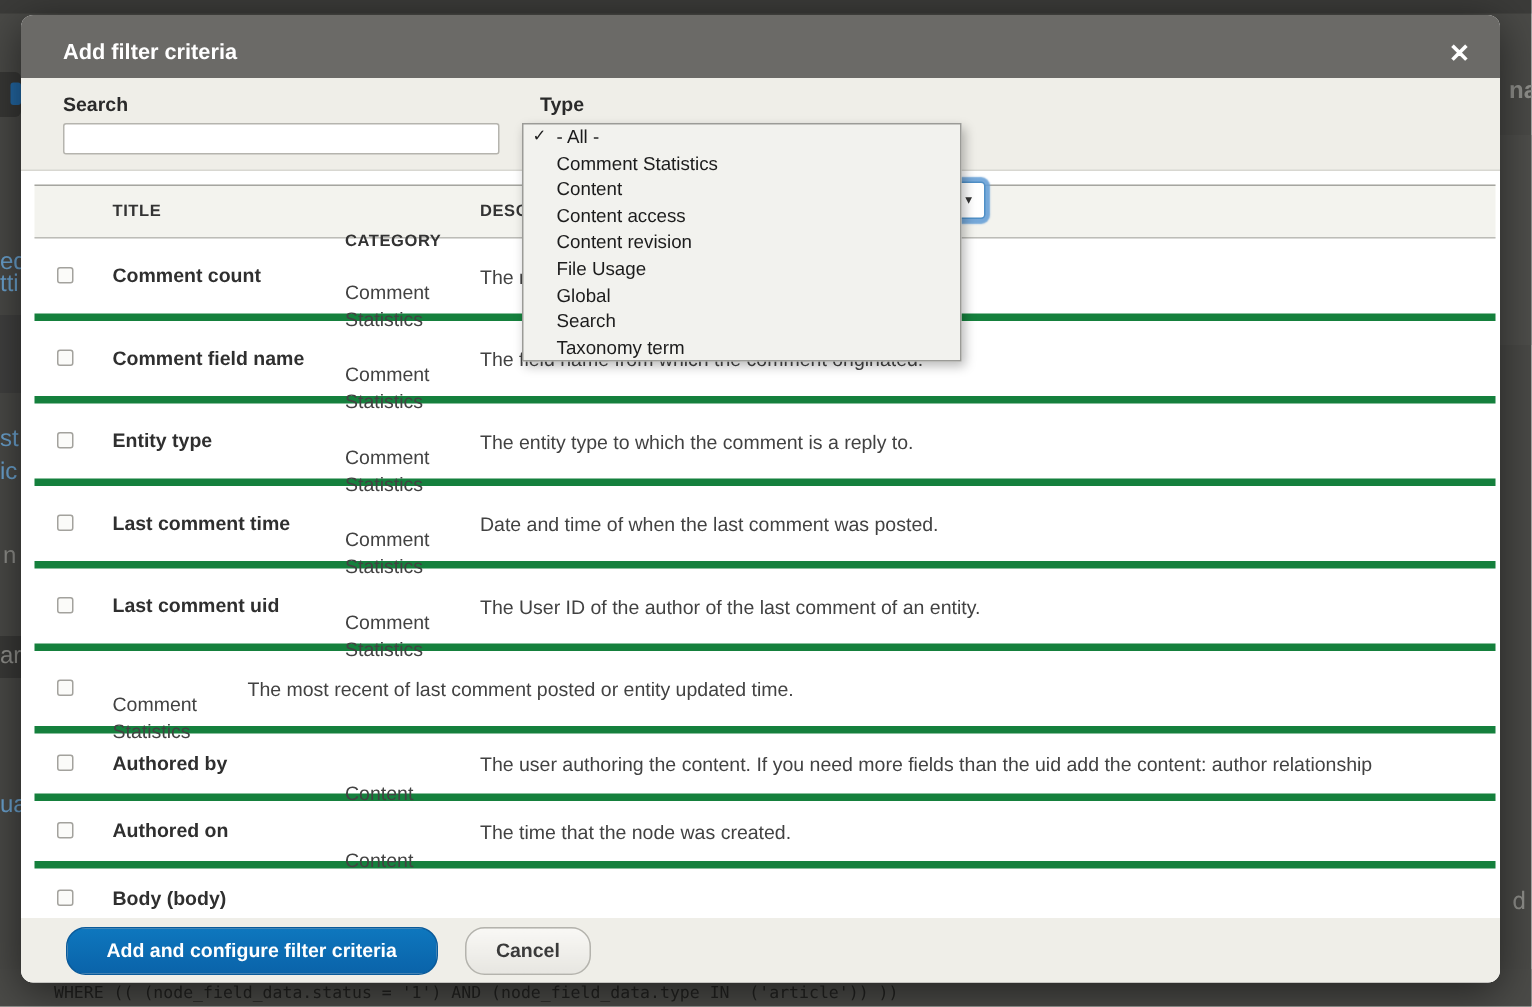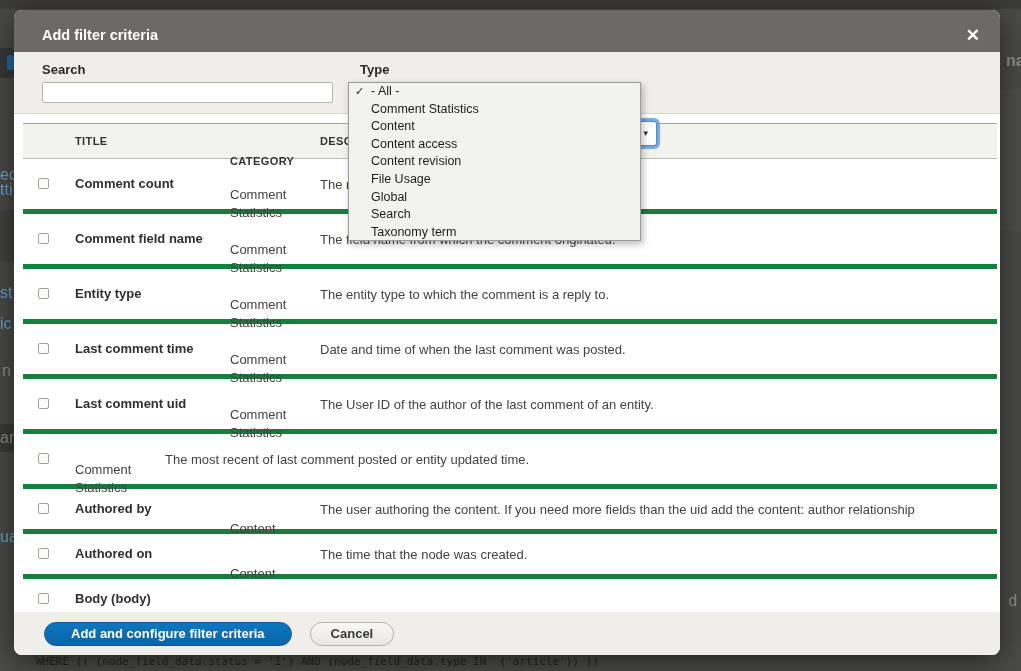--- a/index.html
+++ b/index.html
@@ -93,21 +93,21 @@
     width:11px; height:11px; appearance:none; -webkit-appearance:none;
     border:1px solid #a3a29d; border-radius:2px; background:#fbfbf9; cursor:pointer;
   }
   
   .modal-footer {
     position:absolute; left:0; bottom:0; width:100%; height:43px;
     background:#efeee8; border-radius:0 0 8px 8px;
     display:flex; align-items:center; padding-left:30px; gap:18px;
   }
   .btn {
-    height:24px; border-radius:13px; font-size:13px; font-weight:bold;
+    height:32px; border-radius:13px; font-size:13px; font-weight:bold;
     padding:0 18px; cursor:pointer; font-family:"Liberation Sans",sans-serif;
     display:inline-flex; align-items:center;text-align:right;
   }
   .btn-primary {
     background:linear-gradient(#0e77be,#0a63a9); color:#fff;
     border:1px solid #0a5a9a; padding:0 26px;
   }
   .btn-cancel {
     background:linear-gradient(#f9f8f5,#e7e6e1); color:#3a3a3a;
     border:1px solid #b4b3ad; padding:0 20px;
@@ -128,21 +128,21 @@
 <div class="backdrop-top"></div>
 <div class="backdrop-band bb1"></div>
 <div class="backdrop-band bb2"></div>
 <div class="backdrop-band bb3"></div>
 <div class="backdrop-band bb4"></div>
 <div class="backdrop-btn"></div>
 <div class="backdrop-chip"></div>
 <span class="frag" style="left:0;top:168px">ed</span>
 <span class="frag" style="left:0;top:183px">tti</span>
 <span class="frag" style="left:0;top:286px">st</span>
-<span class="frag" style="left:0;top:317px">ic</span>
+<span class="frag" style="left:0;top:308px">ic</span>
 <span class="frag gray" style="left:2px;top:364px">n</span>
 <span class="frag gray" style="left:0;top:431px">ar</span>
 <span class="frag" style="left:0;top:530px">ua</span>
 <span class="frag gray" style="left:1006px;top:54px;font-weight:bold">na</span>
 <span class="frag gray mono" style="left:1008px;top:594px">d</span>
 <div class="sql-line">WHERE (( (node_field_data.status = '1') AND (node_field_data.type IN  ('article')) ))</div>
 
 <div class="modal">
 
   <div class="modal-header">

